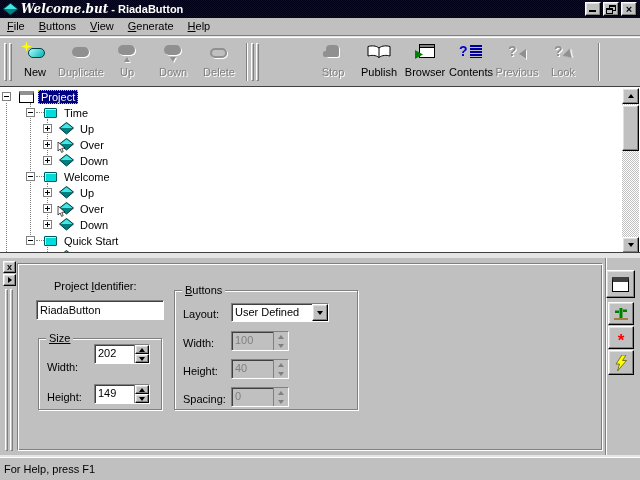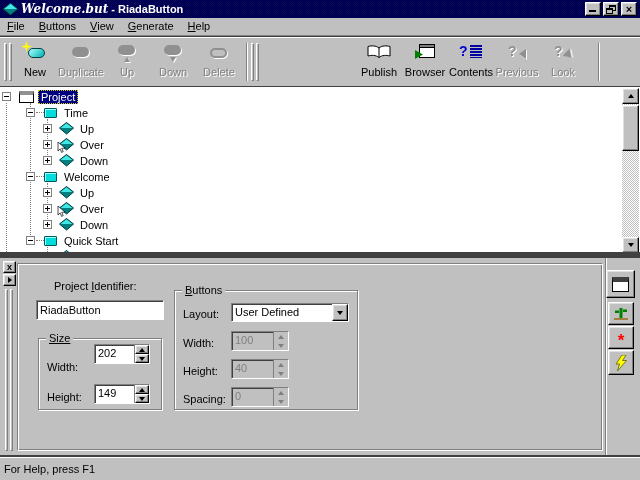--- a/index.html
+++ b/index.html
@@ -1,18 +1,18 @@
 <!DOCTYPE html>
 <html><head>
 <meta charset="utf-8">
 <style>
   * { margin:0; padding:0; box-sizing:border-box; }
   html,body { width:640px; height:480px; }
   body { font-family:"Liberation Sans", sans-serif; font-size:11px; color:#000; background:#c0c0c0; }
-  #window { position:relative; width:640px; height:480px; background:#404040; overflow:hidden; }
+  #window { position:relative; width:640px; height:480px; background:#e5e5e5; overflow:hidden; }
 
   
   .raised { background:#c0c0c0; border:1px solid; border-color:#ffffff #000000 #000000 #ffffff;
             box-shadow: inset -1px -1px 0 #808080, inset 1px 1px 0 #dfdfdf; }
   .sunken { background:#ffffff; border:1px solid; border-color:#808080 #ffffff #ffffff #808080;
             box-shadow: inset 1px 1px 0 #404040; }
   .etched-box { border-top:1px solid #808080; border-left:1px solid #808080;
                 border-bottom:1px solid #ffffff; border-right:1px solid #ffffff;
                 box-shadow: inset 1px 1px 0 #ffffff, inset -1px -1px 0 #808080; }
   .u { text-decoration:underline; }
@@ -199,20 +199,26 @@
       <span class="ticon i-del">
           <span class="pill hollow"></span>
         </span>
       <span class="tlab">Delete</span>
     </div>
 
     <div class="vsep" style="left:246px;"></div>
     <div class="gripbar" style="left:251px;top:5px;height:38px;"></div>
     <div class="gripbar" style="left:256px;top:5px;height:38px;"></div>
 
+    <div class="tbtn dis" style="left:310px;">
+      <span class="ticon">
+          <span class="hand"></span>
+        </span>
+      <span class="tlab">Stop</span>
+    </div>
     <div class="tbtn" style="left:356px;">
       <span class="ticon">
         <svg width="24" height="16" viewBox="0 0 24 16" style="position:absolute;left:3px;top:3px;">
           <path d="M12,4 C9,1.5 4.5,1.5 1,2.5 L1,12 C4.5,11 9,11 12,13.5 C15,11 19.5,11 23,12 L23,2.5 C19.5,1.5 15,1.5 12,4 Z" fill="#ffffff" stroke="#000" stroke-width="1"></path>
           <line x1="12" y1="4" x2="12" y2="13.5" stroke="#000" stroke-width="1"></line>
         </svg>
       </span>
       <span class="tlab">Publish</span>
     </div>
     <div class="tbtn" style="left:402px;">
@@ -410,21 +416,21 @@
                 <i class="tri-dn"></i>
               </span>
             </span>
         </div>
       </div>
 
       <div class="groupbox" style="left:156px;top:26px;width:184px;height:120px;">
         <span class="legend"><span class="u">B</span><span>uttons</span></span>
 
         <span class="lab" style="left:8px;top:17px;">Layout:</span>
-        <div class="combo sunken" style="left:56px;top:12px;width:118px;">
+        <div class="combo sunken" style="left:56px;top:12px;width:98px;">
           <span class="cval">User Defined</span>
           <span class="cbtn raised">
               <span class="tri-dn"></span>
             </span>
         </div>
 
         <span class="lab" style="left:8px;top:46px;">Width:</span>
         <div class="spin sunken dis" style="left:56px;top:40px;width:58px;">
           <span class="sval">100</span>
           <span class="sbtns">

